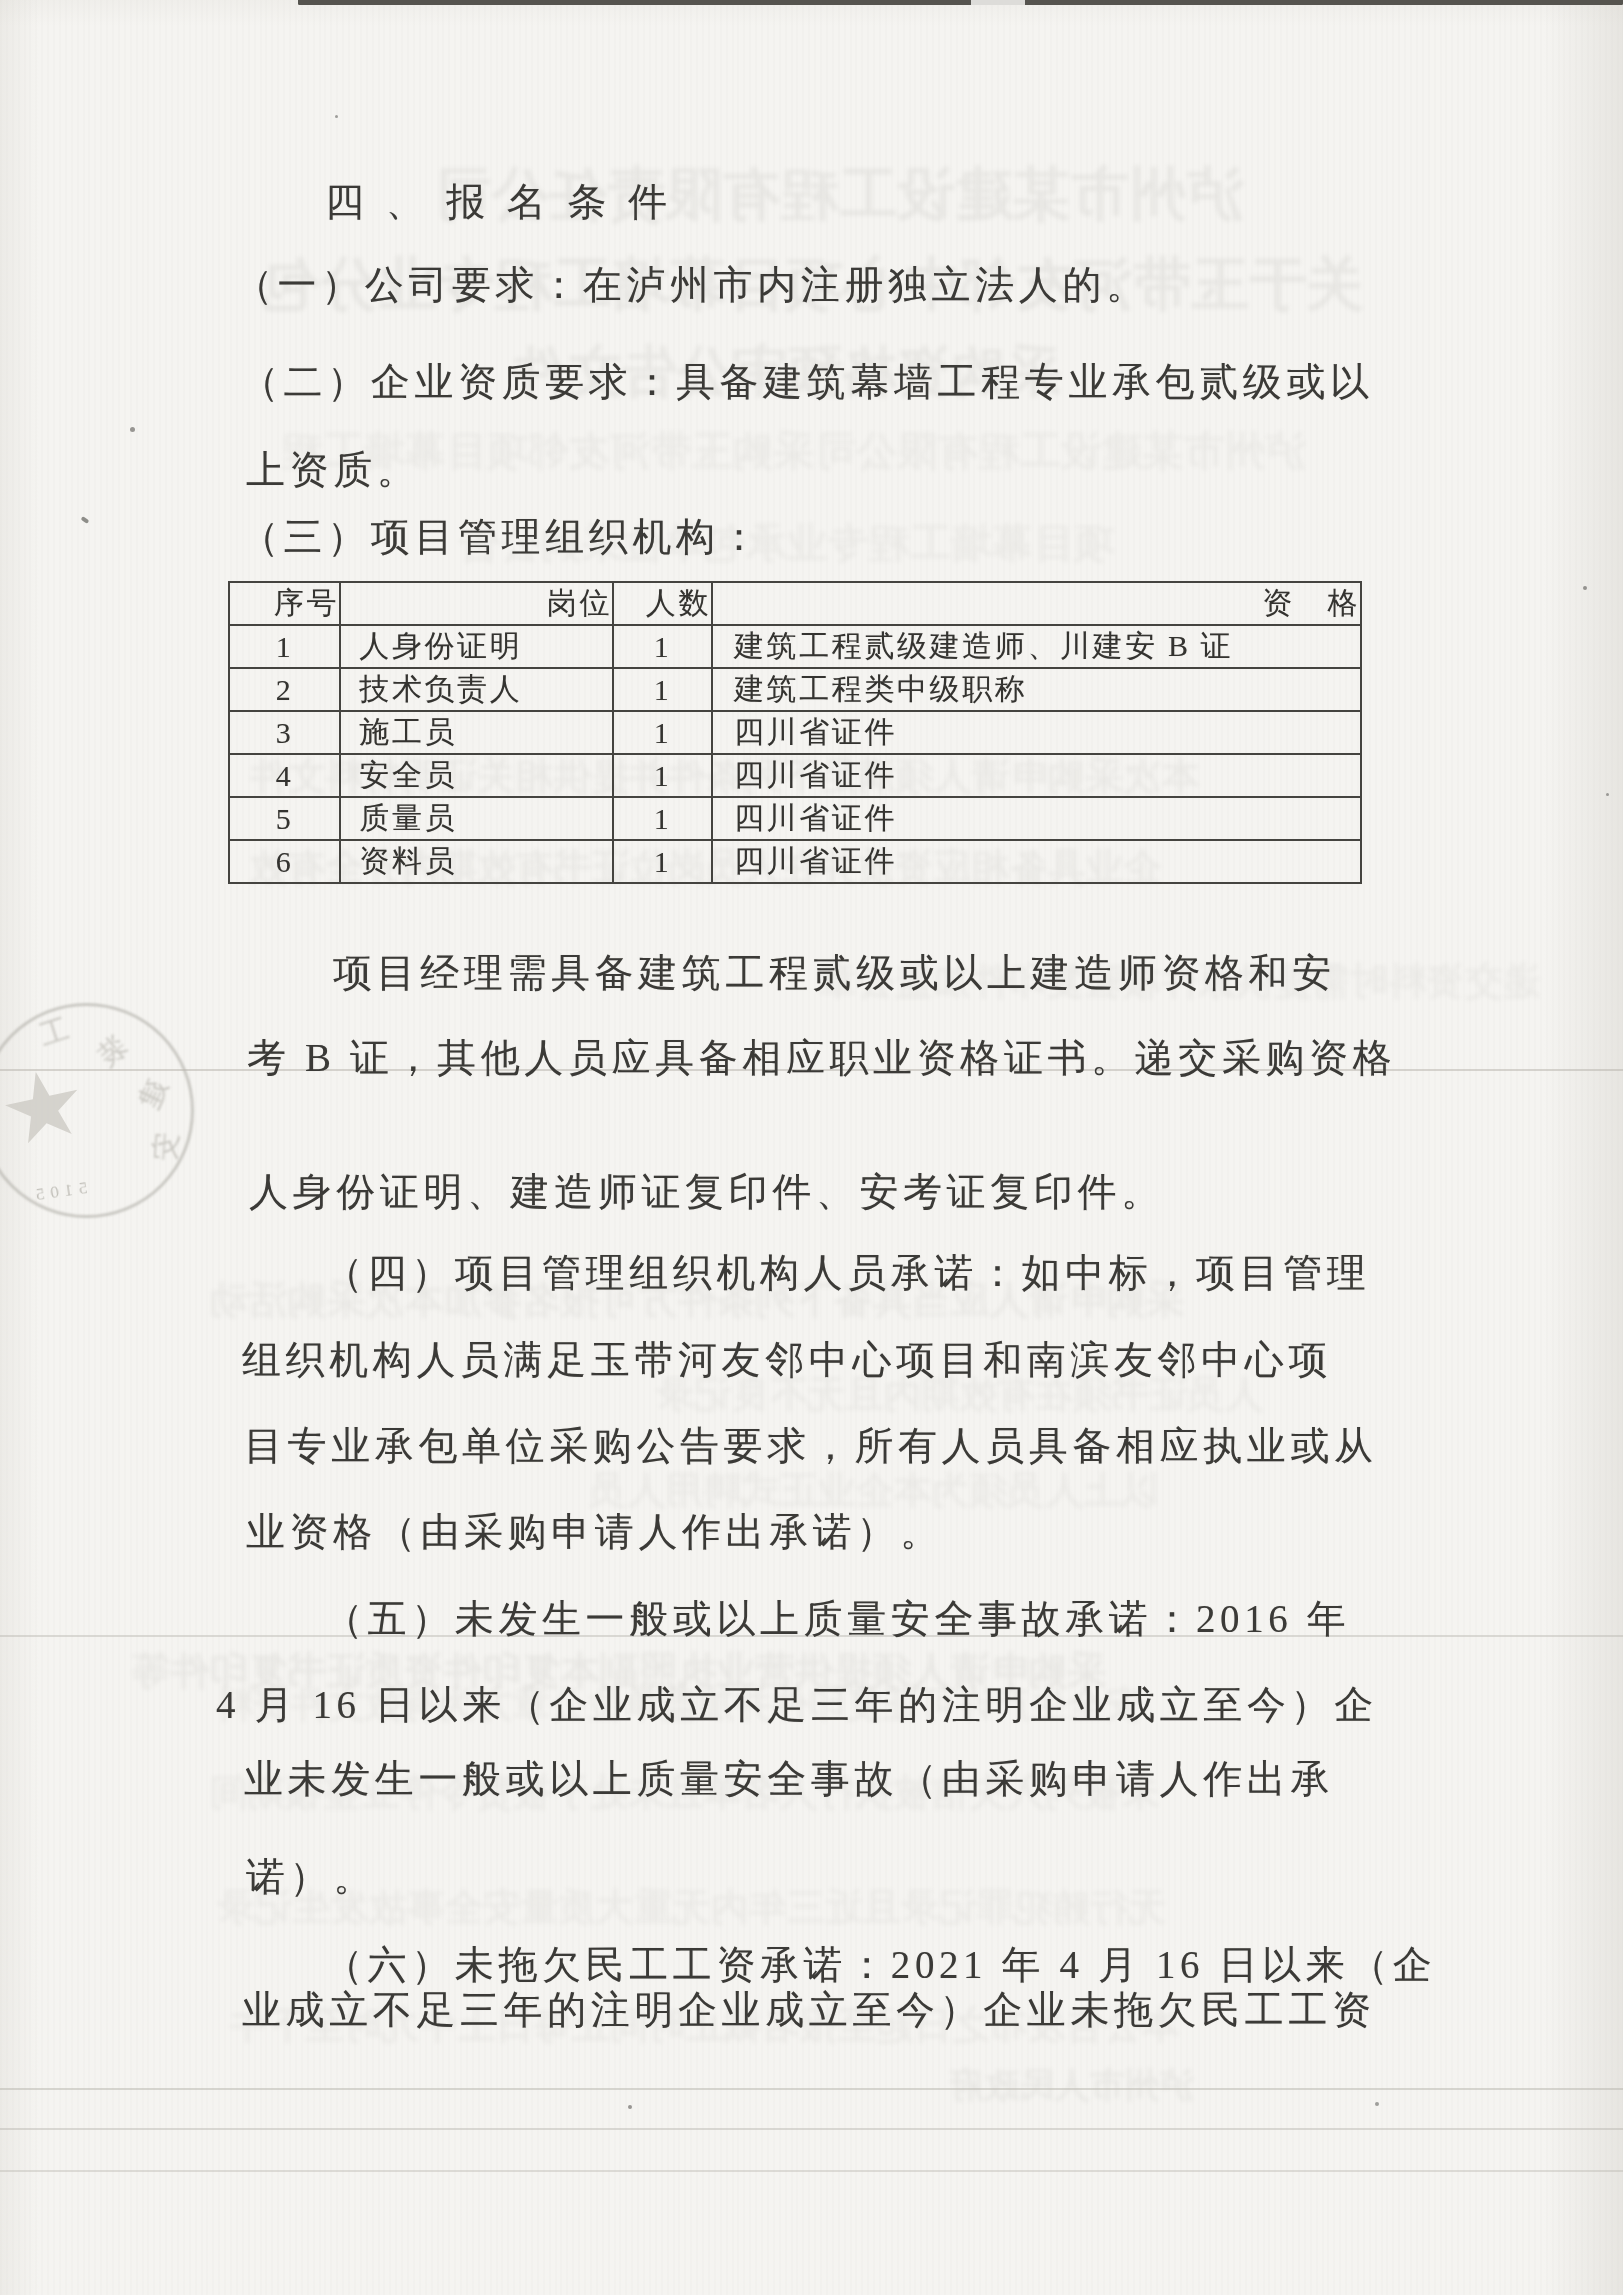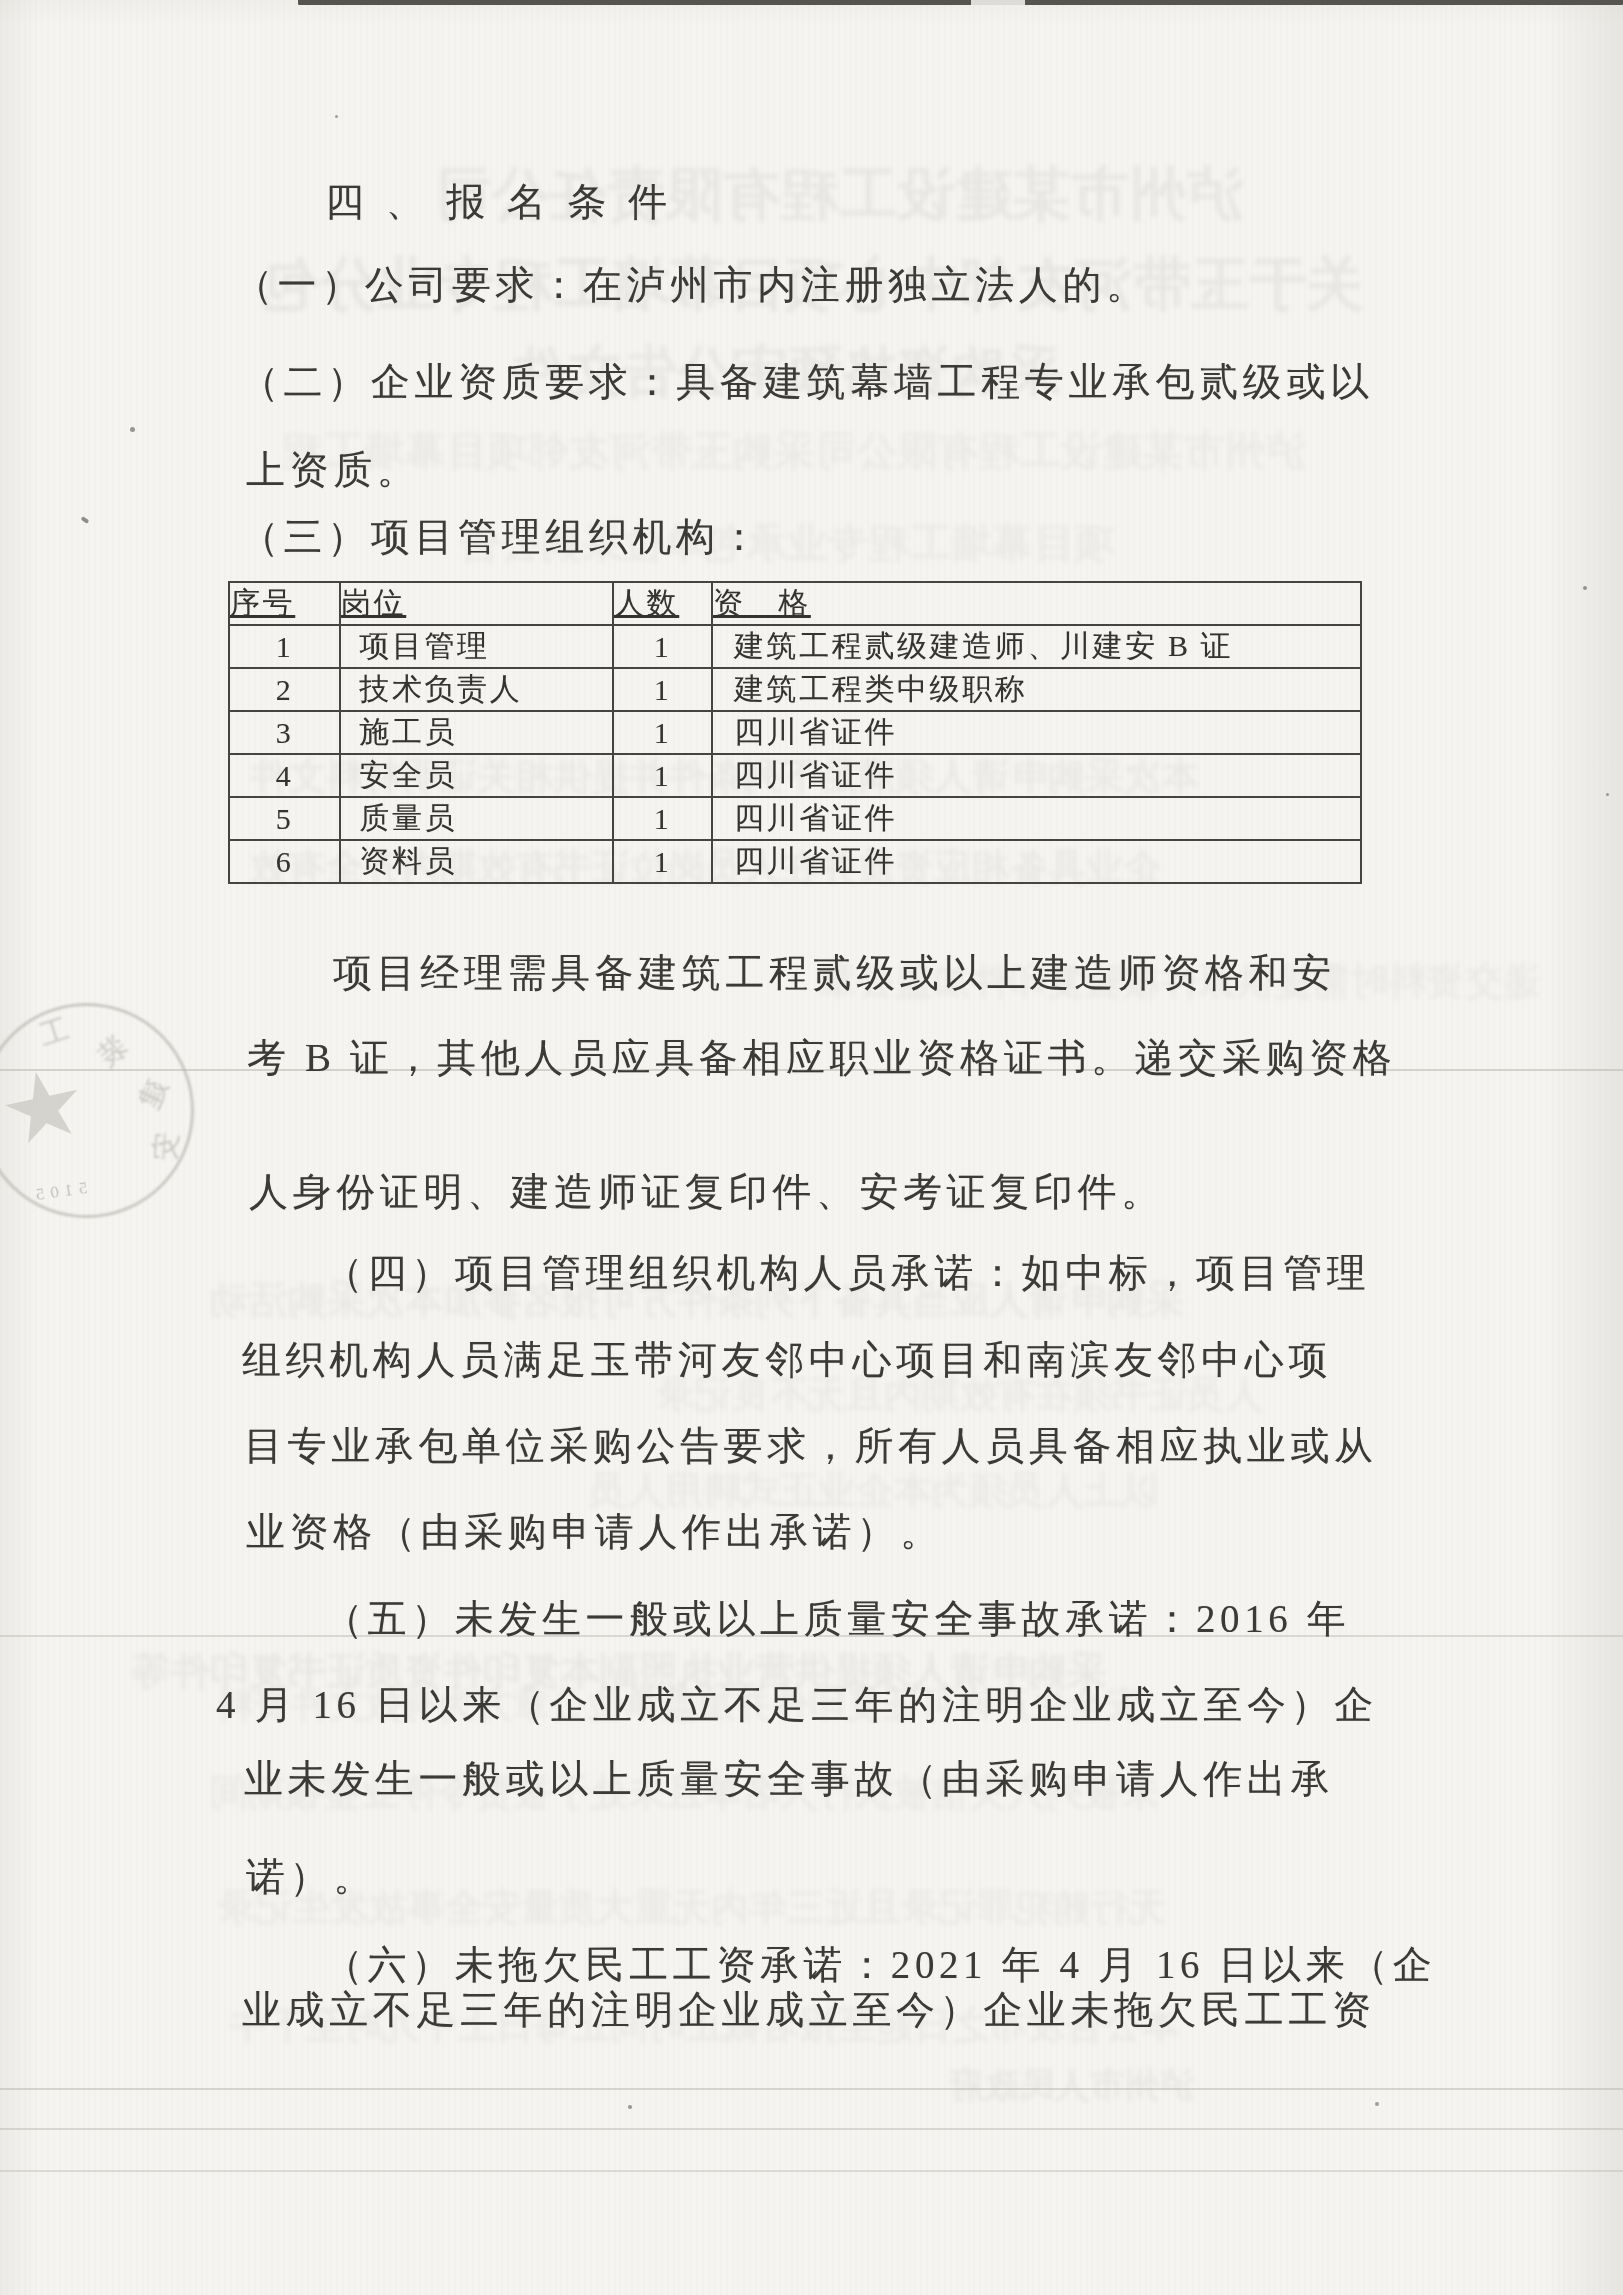--- a/index.html
+++ b/index.html
@@ -36,21 +36,21 @@
     font-size:30px;letter-spacing:2.6px;color:#343330;
     text-shadow:0 0 0.7px rgba(70,68,64,0.3);
   }
   .doc-table th,.doc-table td{
     border:2px solid #454440;
     padding:0;vertical-align:middle;
     font-weight:normal;
     white-space:pre;
     overflow:hidden;
   }
-  .doc-table th{height:35px;text-align:left;text-decoration:underline;}
+  .doc-table th{height:35px;text-align:right;}
   .doc-table td{height:38px;text-align:center;}
   .doc-table td.cell-left{text-align:left;padding-left:18.3px;}
   .doc-table td.cell-qual{text-align:left;padding-left:21px;}
   
   .artifact-line{position:absolute;left:0;right:0;height:2px;}
   
   .bleed{
     position:absolute;
     white-space:pre;
     color:#86857f;
@@ -152,21 +152,21 @@
       <tr>
         <th>序号</th>
         <th>岗位</th>
         <th>人数</th>
         <th>资　格</th>
       </tr>
     </thead>
     <tbody>
       <tr>
         <td>1</td>
-        <td class="cell-left">项目管理</td>
+        <td class="cell-left">人身份证明</td>
         <td>1</td>
         <td class="cell-qual">建筑工程贰级建造师、川建安 B 证</td>
       </tr>
       <tr>
         <td>2</td>
         <td class="cell-left">技术负责人</td>
         <td>1</td>
         <td class="cell-qual">建筑工程类中级职称</td>
       </tr>
       <tr>

